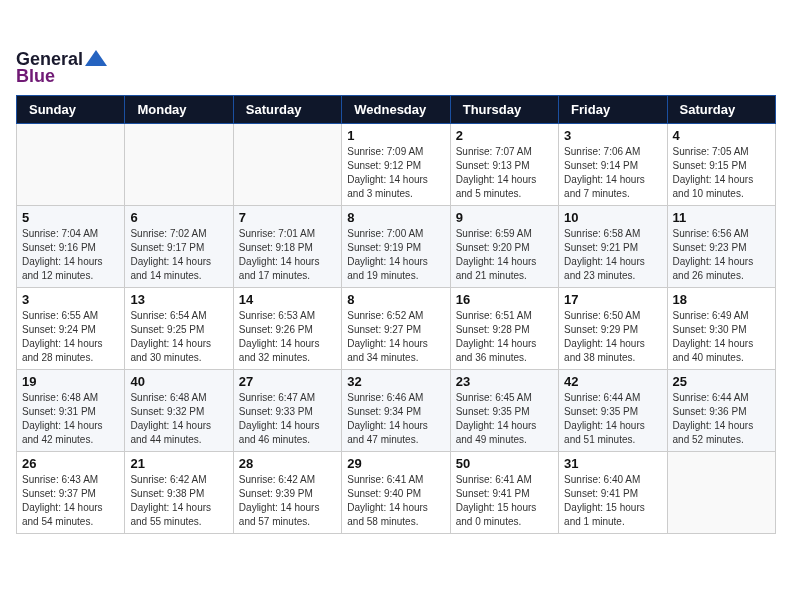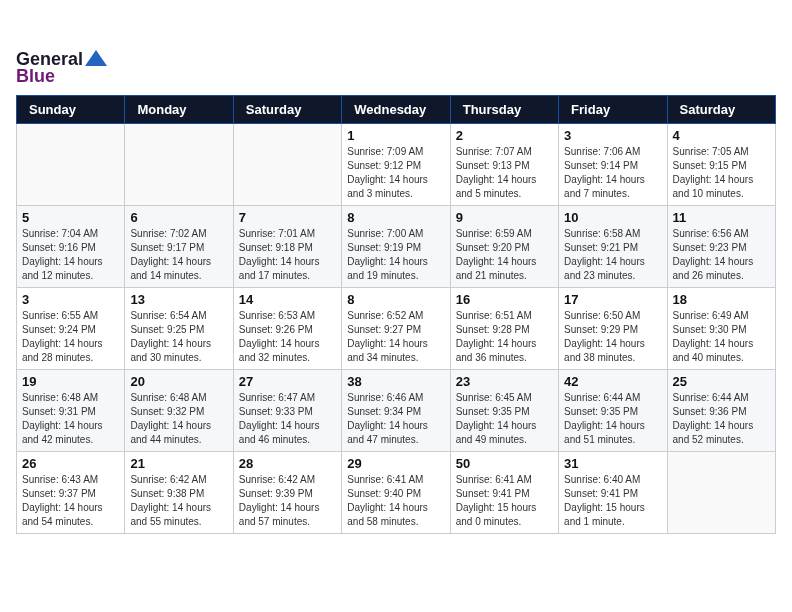--- a/index.html
+++ b/index.html
@@ -188,29 +188,29 @@
           <div class="day-number">18</div>
           <div class="day-info">Sunrise: 6:49 AM<br>Sunset: 9:30 PM<br>Daylight: 14 hours<br>and 40 minutes.</div>
         </td>
       </tr>
       <tr>
         <td>
           <div class="day-number">19</div>
           <div class="day-info">Sunrise: 6:48 AM<br>Sunset: 9:31 PM<br>Daylight: 14 hours<br>and 42 minutes.</div>
         </td>
         <td>
-          <div class="day-number">20</div>
+          <div class="day-number">40</div>
           <div class="day-info">Sunrise: 6:48 AM<br>Sunset: 9:32 PM<br>Daylight: 14 hours<br>and 44 minutes.</div>
         </td>
         <td>
           <div class="day-number">27</div>
           <div class="day-info">Sunrise: 6:47 AM<br>Sunset: 9:33 PM<br>Daylight: 14 hours<br>and 46 minutes.</div>
         </td>
         <td>
-          <div class="day-number">38</div>
+          <div class="day-number">32</div>
           <div class="day-info">Sunrise: 6:46 AM<br>Sunset: 9:34 PM<br>Daylight: 14 hours<br>and 47 minutes.</div>
         </td>
         <td>
           <div class="day-number">23</div>
           <div class="day-info">Sunrise: 6:45 AM<br>Sunset: 9:35 PM<br>Daylight: 14 hours<br>and 49 minutes.</div>
         </td>
         <td>
           <div class="day-number">42</div>
           <div class="day-info">Sunrise: 6:44 AM<br>Sunset: 9:35 PM<br>Daylight: 14 hours<br>and 51 minutes.</div>
         </td>

